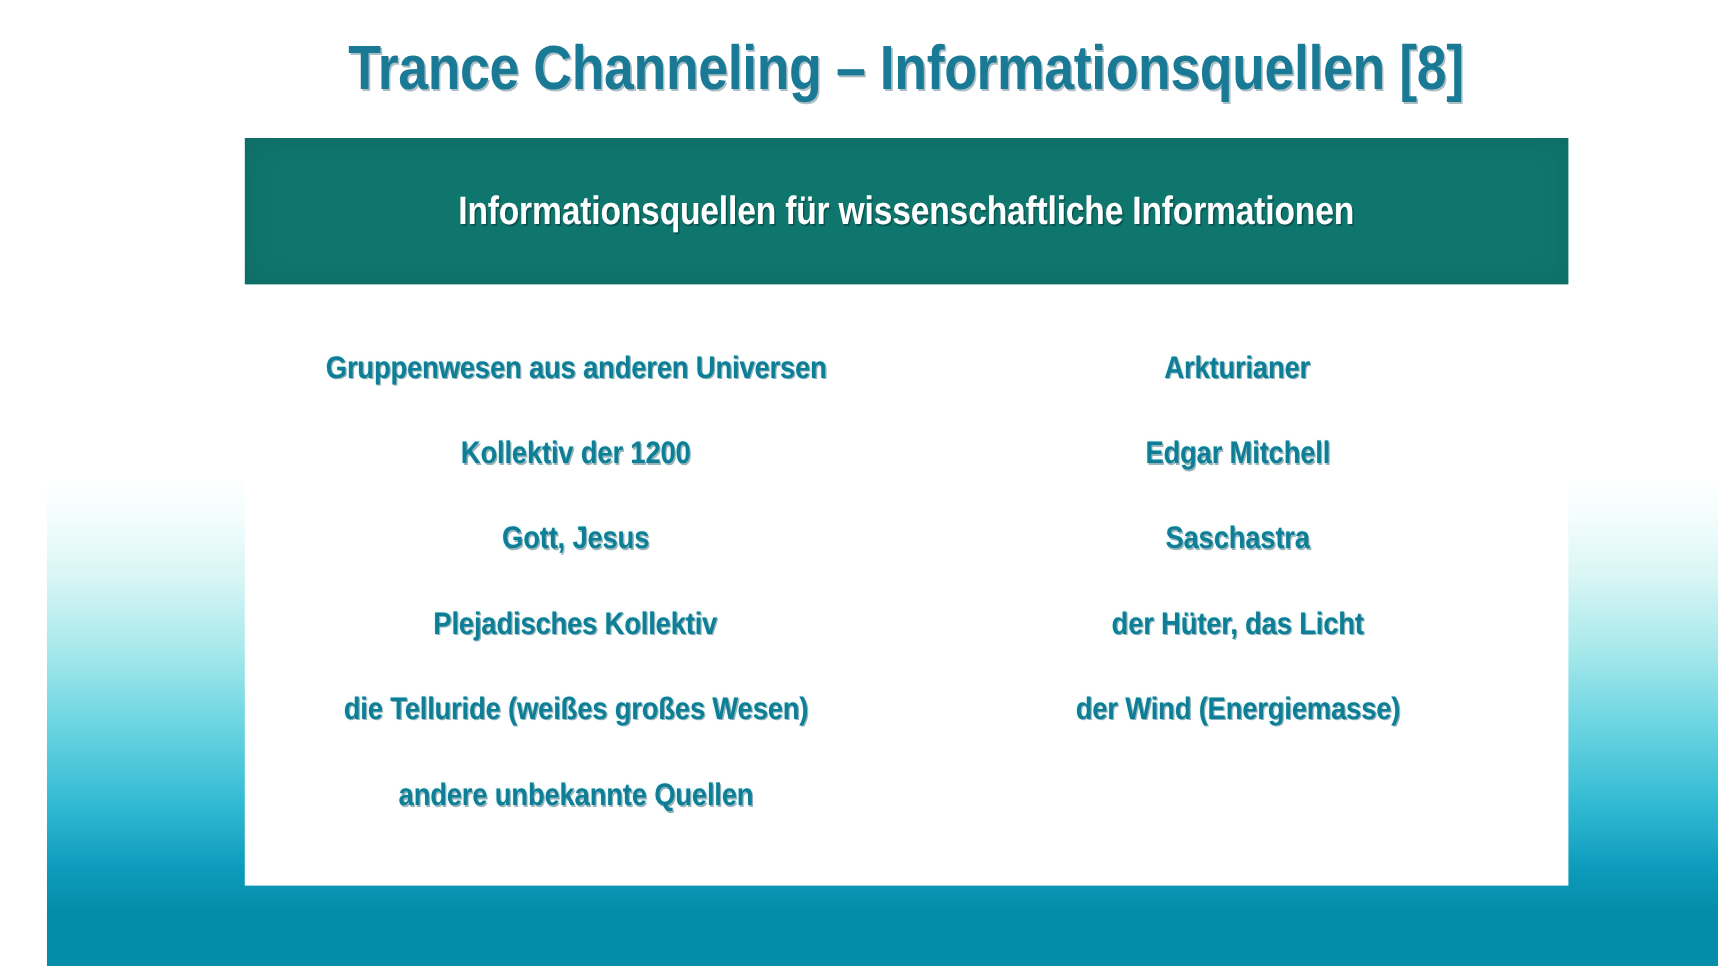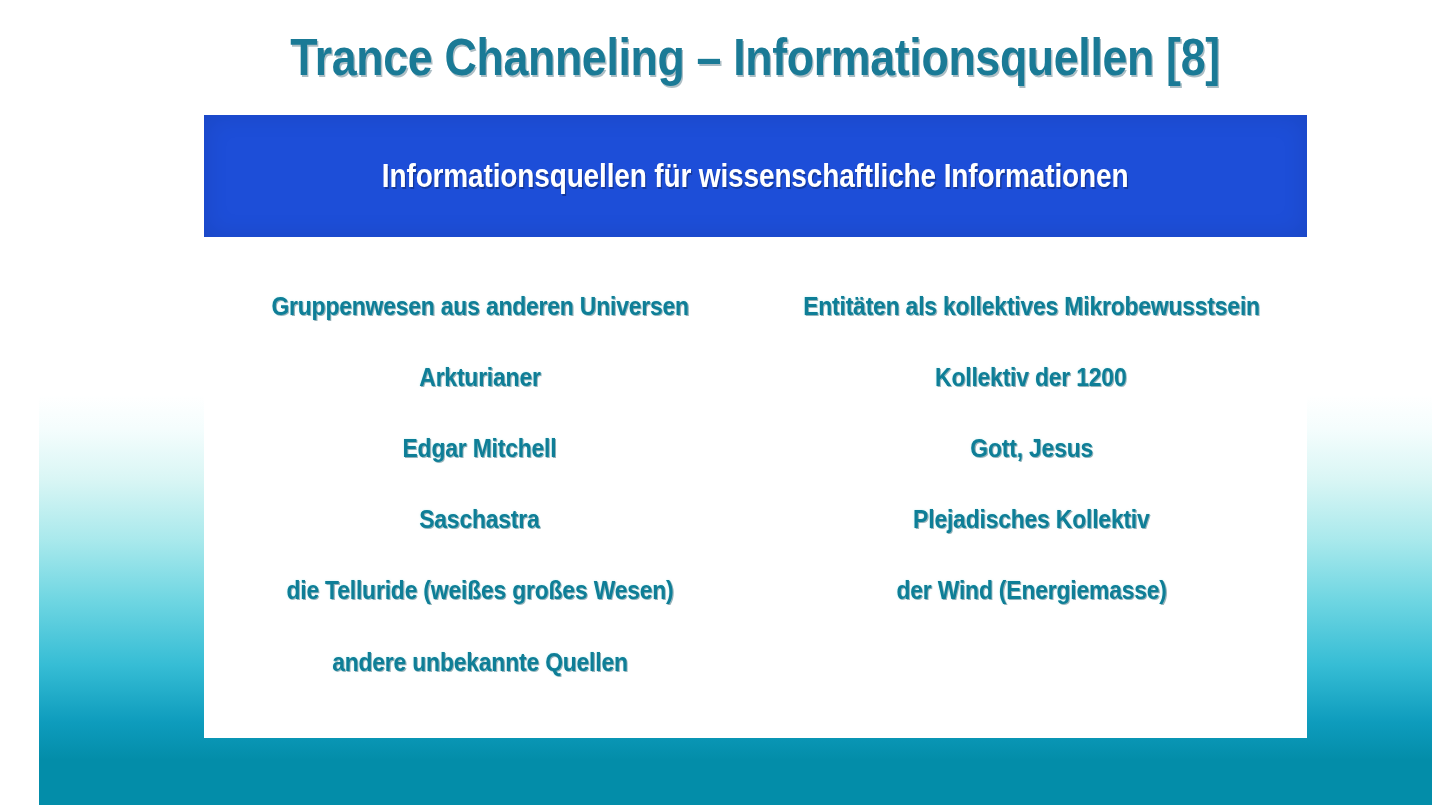--- a/index.html
+++ b/index.html
@@ -71,21 +71,21 @@
     background: #ffffff;
   }
 
   
   #header-band {
     position: absolute;
     left: 0;
     top: 0;
     width: 100%;
     height: 122px;
-    background: #1d4ed8;
+    background: #0f766e;
     box-shadow: inset 0 0 26px rgba(0, 0, 0, 0.10);
     display: flex;
     align-items: center;
     justify-content: center;
   }
 
   #header-band-title {
     color: #ffffff;
     font-size: 33px;
     line-height: 40px;
@@ -153,23 +153,20 @@
 
     <div id="header-band">
       <div id="header-band-title">Informationsquellen für wissenschaftliche Informationen</div>
     </div>
 
     <div id="sources-grid">
 
       <div class="source-cell is-heading">
         <span class="source-label">Gruppenwesen aus anderen Universen</span>
       </div>
-      <div class="source-cell is-heading">
-        <span class="source-label">Entitäten als kollektives Mikrobewusstsein</span>
-      </div>
 
       <div class="source-cell">
         <span class="source-label">Arkturianer</span>
       </div>
       <div class="source-cell">
         <span class="source-label">Kollektiv der 1200</span>
       </div>
 
       <div class="source-cell">
         <span class="source-label">Edgar Mitchell</span>
@@ -178,20 +175,23 @@
         <span class="source-label">Gott, Jesus</span>
       </div>
 
       <div class="source-cell">
         <span class="source-label">Saschastra</span>
       </div>
       <div class="source-cell">
         <span class="source-label">Plejadisches Kollektiv</span>
       </div>
 
+      <div class="source-cell">
+        <span class="source-label">der Hüter, das Licht</span>
+      </div>
 
       <div class="source-cell">
         <span class="source-label">die Telluride (weißes großes Wesen)</span>
       </div>
 
       <div class="source-cell">
         <span class="source-label">der Wind (Energiemasse)</span>
       </div>
       <div class="source-cell">
         <span class="source-label">andere unbekannte Quellen</span>

